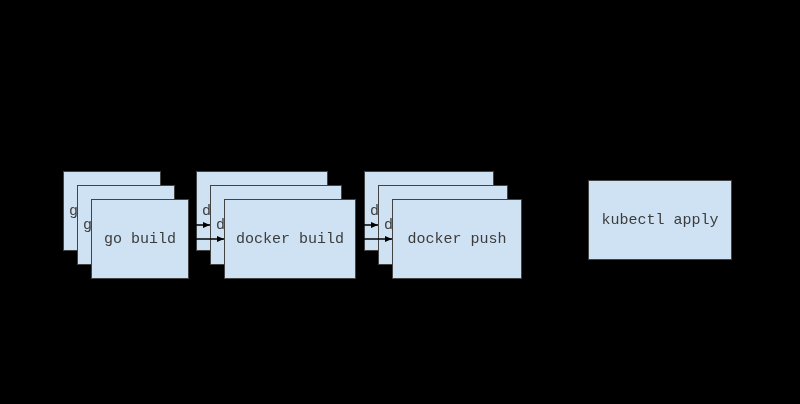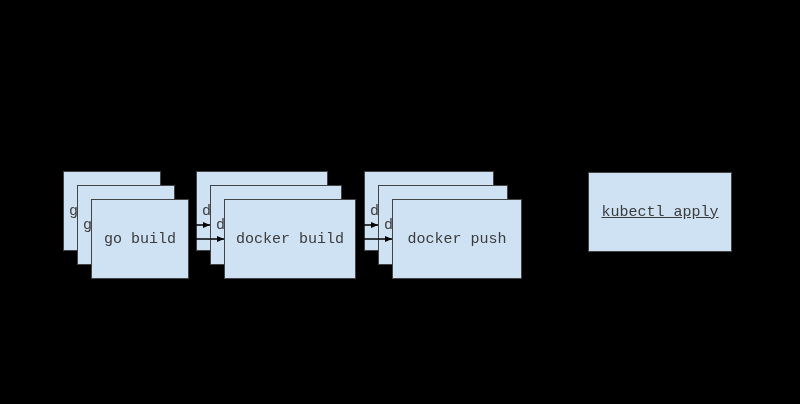--- a/index.html
+++ b/index.html
@@ -80,21 +80,21 @@
       <span>docker push</span>
     </div>
     <div class="box peek z2" style="left:378px; top:185px; width:130px;">
       <span>docker push</span>
     </div>
     <div class="box center z3" style="left:392px; top:199px; width:130px;">
       <span>docker push</span>
     </div>
   </div>
 
-  <div class="box center z3" style="left:588px; top:172px; width:144px;text-decoration:underline;">
+  <div class="box center z3" style="left:588px; top:180px; width:144px;">
     <span>kubectl apply</span>
   </div>
 
   <svg class="arrows" viewBox="0 0 800 404" xmlns="http://www.w3.org/2000/svg">
     <defs>
       <marker id="ah" markerUnits="userSpaceOnUse" markerWidth="7" markerHeight="6" viewBox="0 0 7 6" refX="7" refY="3" orient="auto">
         <path class="arrow-head" d="M0,0 L7,3 L0,6 Z"></path>
       </marker>
     </defs>
 

